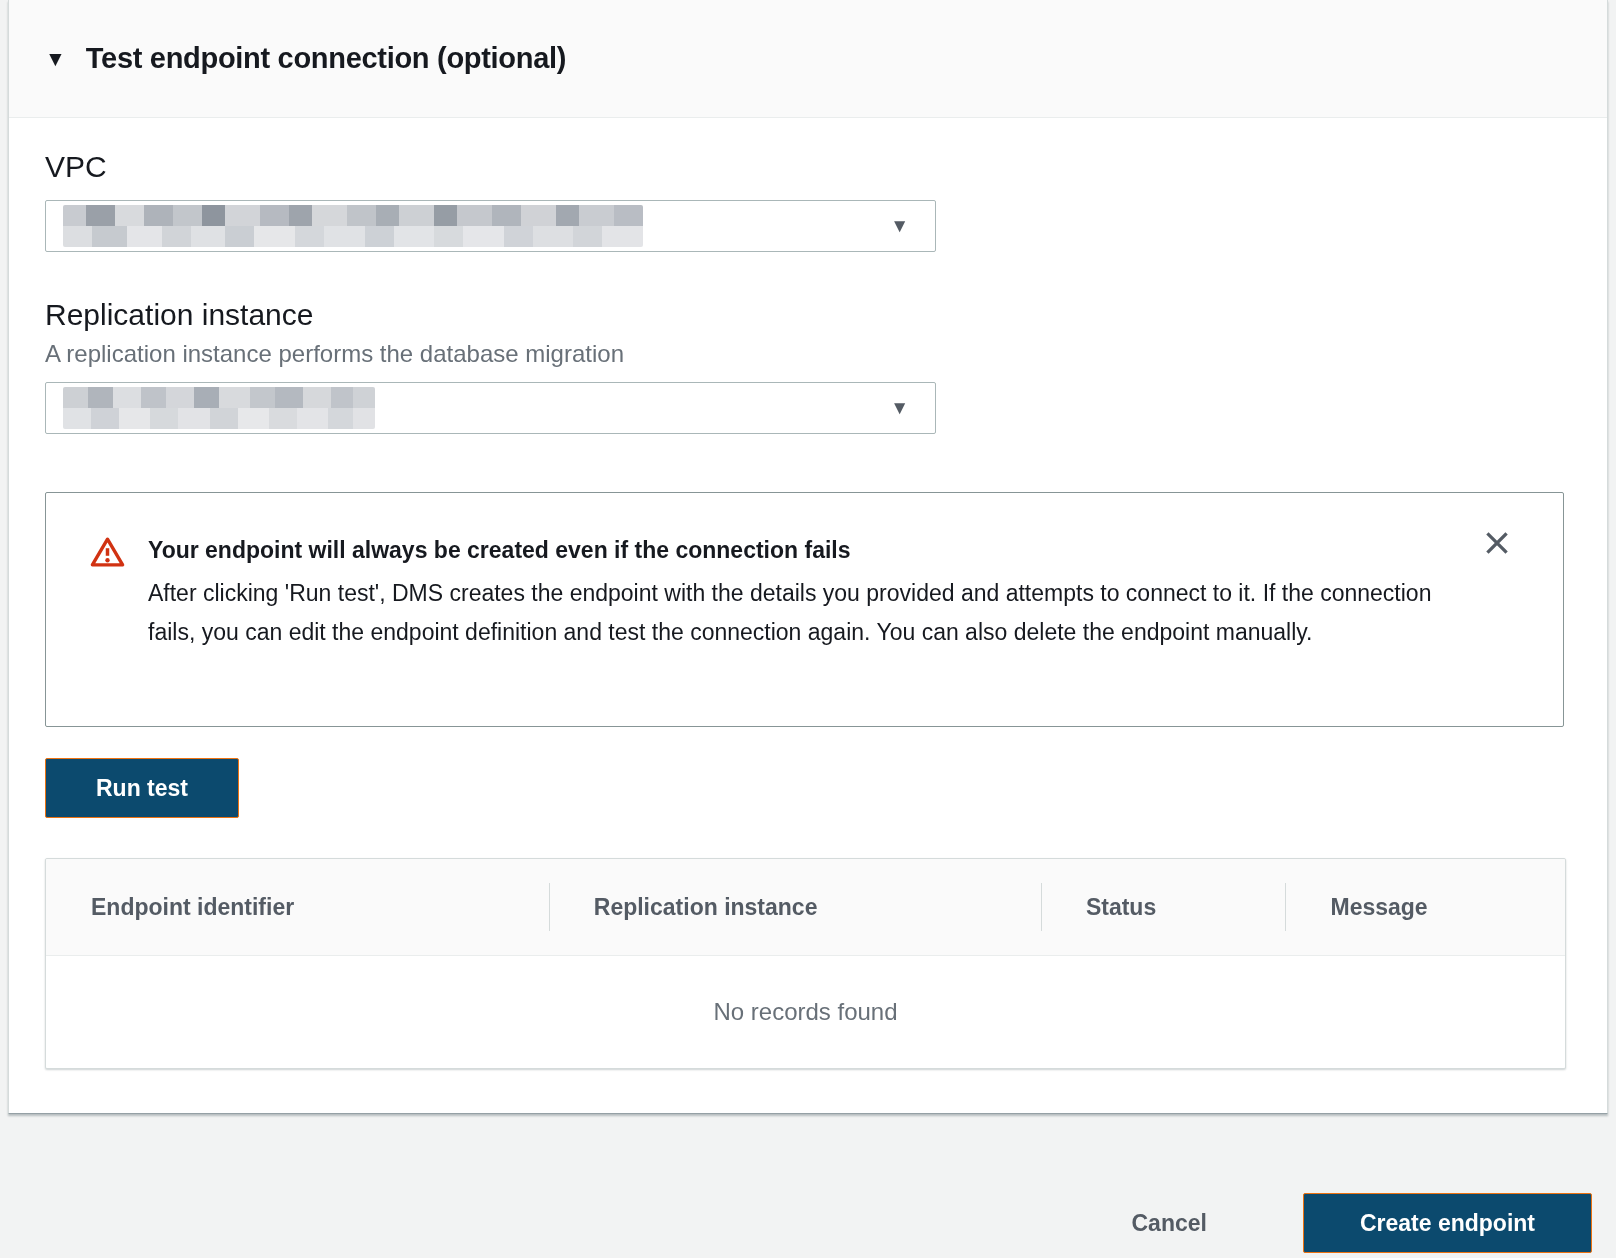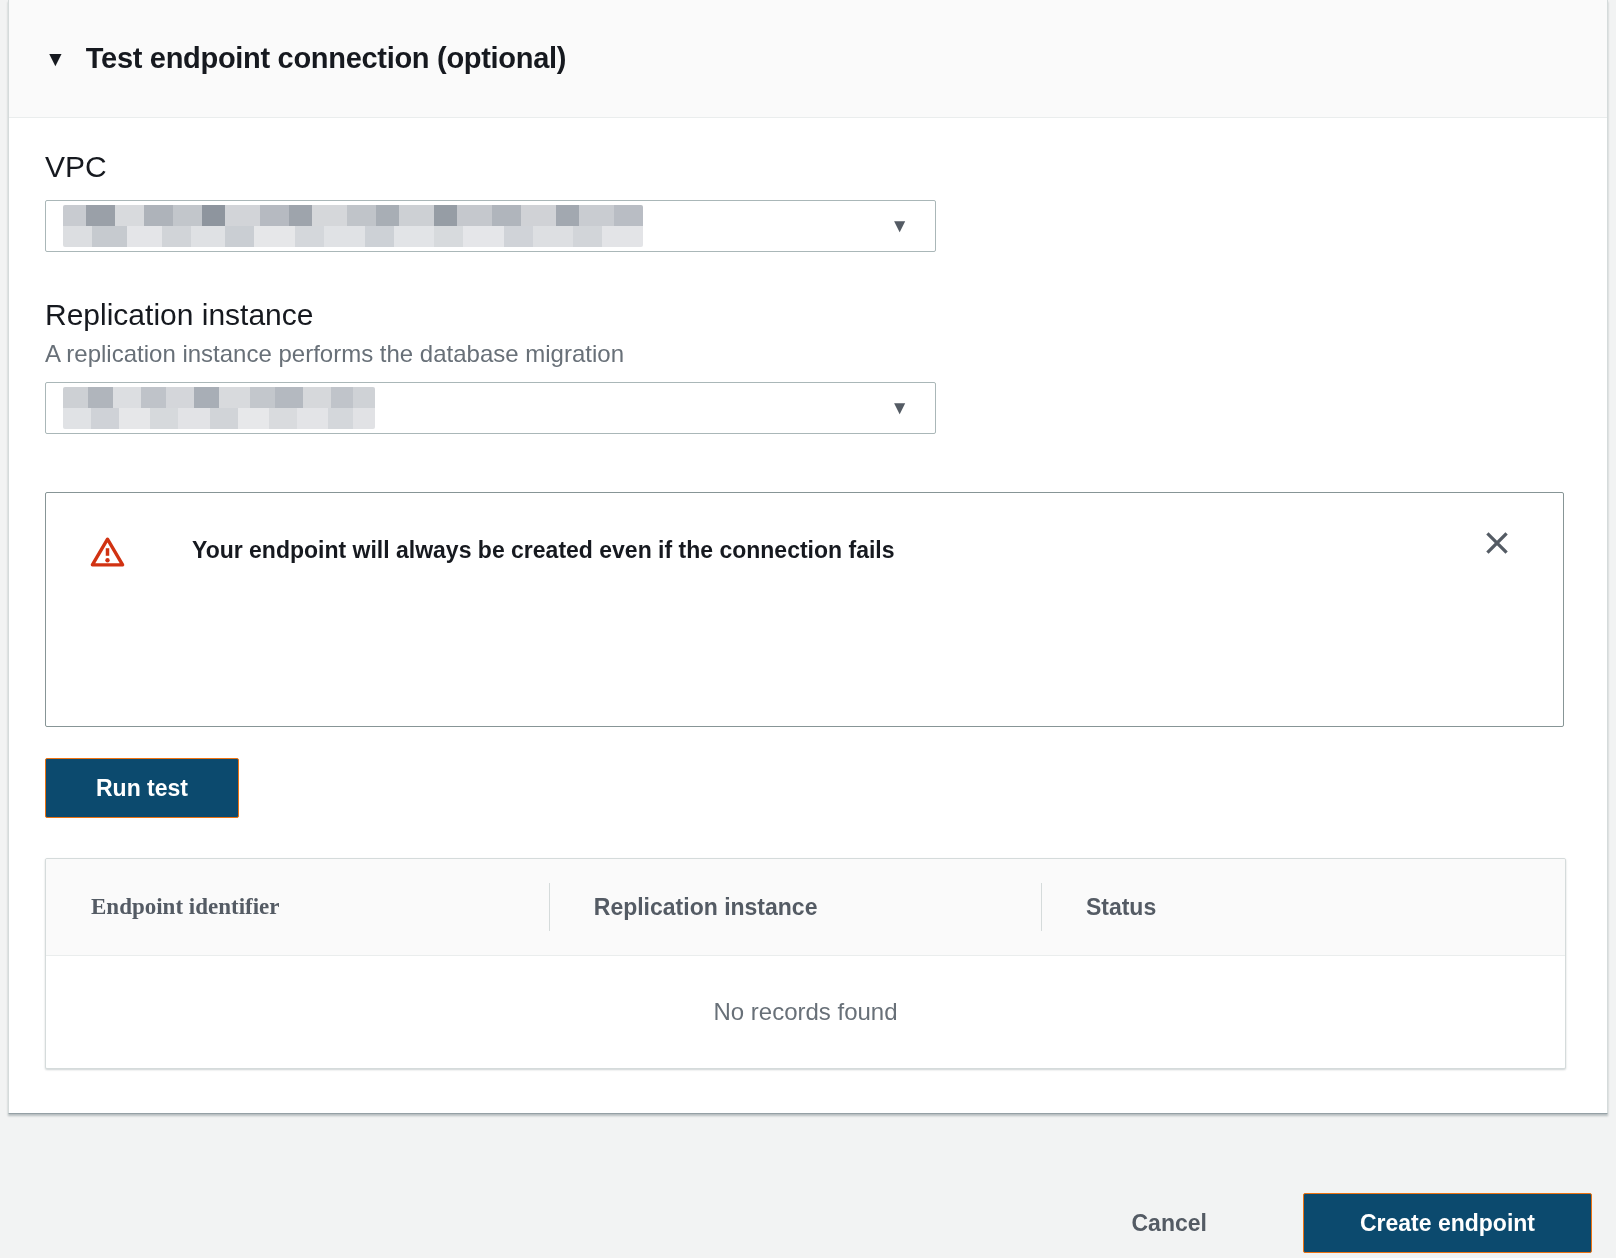--- a/index.html
+++ b/index.html
@@ -96,21 +96,20 @@
     margin-top: 58px;
     width: 1519px;
     min-height: 235px;
     border: 1px solid #879596;
     border-radius: 2px;
     background: #ffffff;
     padding: 42px 80px 40px 44px;
     display: flex;
     align-items: flex-start;
     position: relative;
-    gap: 44px;
   }
   .warning-icon-wrap { flex: 0 0 auto; margin-top: 1px; }
   .warning-text { margin-left: 23px; }
   .warning-title {
     font-size: 23px;
     font-weight: 700;
     color: #16191f;
     line-height: 30px;
     margin-bottom: 9px;
   }
@@ -169,21 +168,21 @@
     align-items: center;
   }
   .th + .th::before {
     content: "";
     position: absolute;
     left: 0; top: 50%;
     transform: translateY(-50%);
     width: 1px; height: 48px;
     background: #d5dbdb;
   }
-  .th-1 { width: 33.1%; font-family: Liberation Serif, serif; }
+  .th-1 { width: 33.1%; }
   .th-2 { width: 32.4%; }
   .th-3 { width: 16.1%; }
   .th-4 { width: 18.4%; }
   .tbody-empty {
     height: 112px;
     display: flex;
     align-items: center;
     justify-content: center;
     font-size: 24px;
     color: #687078;
@@ -241,35 +240,37 @@
     <div class="warning-box">
       <span class="warning-icon-wrap">
         <svg width="35" height="32" viewBox="0 0 24 22" aria-hidden="true">
           <path d="M12 2.2 L22.4 19.8 H1.6 Z" fill="none" stroke="#d13212" stroke-width="2.3" stroke-linejoin="round"></path>
           <line x1="12" y1="8.4" x2="12" y2="13.6" stroke="#d13212" stroke-width="2.4"></line>
           <circle cx="12" cy="16.7" r="1.5" fill="#d13212"></circle>
         </svg>
       </span>
       <div class="warning-text">
         <div class="warning-title">Your endpoint will always be created even if the connection fails</div>
+        <div class="warning-body">After clicking 'Run test', DMS creates the endpoint with the details you provided and attempts to connect to it. If the connection fails, you can edit the endpoint definition and test the connection again. You can also delete the endpoint manually.</div>
       </div>
       <button class="warning-close" aria-label="Dismiss">
         <svg width="28" height="28" viewBox="0 0 16 16" aria-hidden="true">
           <path d="M3.2 3.2 L12.8 12.8 M12.8 3.2 L3.2 12.8" stroke="#545b64" stroke-width="1.9" stroke-linecap="square"></path>
         </svg>
       </button>
     </div>
 
     <button class="btn-orange run-test-btn">Run test</button>
 
     <div class="results-table">
       <div class="thead">
         <div class="th th-1">Endpoint identifier</div>
         <div class="th th-2">Replication instance</div>
         <div class="th th-3">Status</div>
+        <div class="th th-4">Message</div>
       </div>
       <div class="tbody-empty">No records found</div>
     </div>
 
   </div>
 </div>
 
 <div class="footer">
   <button class="cancel-btn">Cancel</button>
   <button class="btn-orange create-btn">Create endpoint</button>

